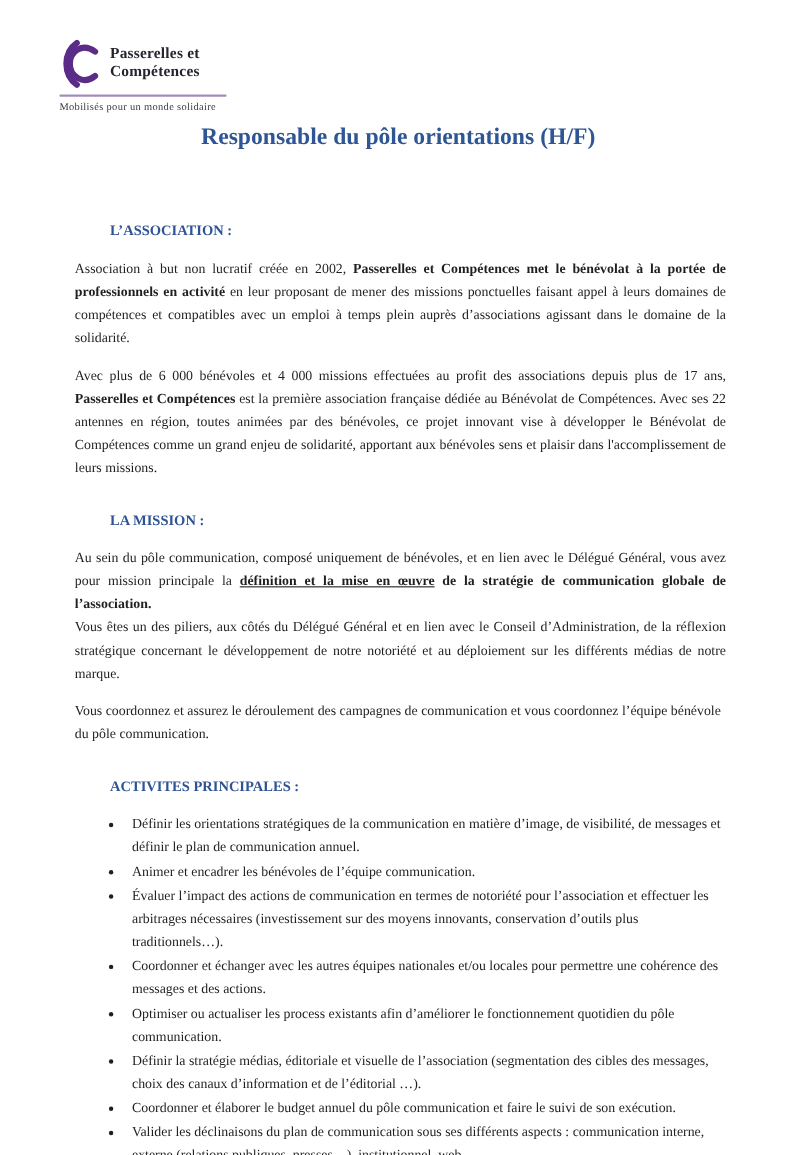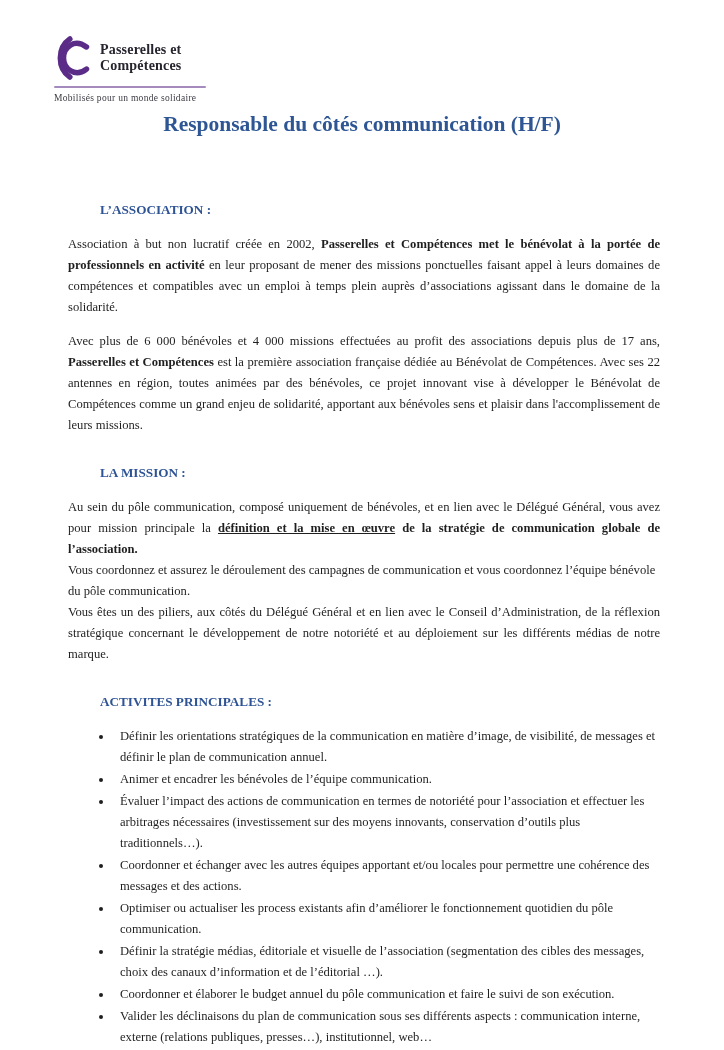--- a/index.html
+++ b/index.html
@@ -76,44 +76,44 @@
       </svg>
       <div class="brand">
         <div>Passerelles et</div>
         <div>Compétences</div>
       </div>
     </div>
     <div class="logo-divider"></div>
     <div class="tagline">Mobilisés pour un monde solidaire</div>
   </div>
 
-  <h1 class="title">Responsable du côtés communication (H/F)</h1>
+  <h1 class="title">Responsable du pôle orientations (H/F)</h1>
 
   <div class="content">
 
     <div class="sec">
       <div class="sec-heading">L’ASSOCIATION :</div>
       <p class="para"><span>Association à but non lucratif créée en 2002, </span><span class="b">Passerelles et Compétences met le bénévolat à la portée de professionnels en activité</span><span> en leur proposant de mener des missions ponctuelles faisant appel à leurs domaines de compétences et compatibles avec un emploi à temps plein auprès d’associations agissant dans le domaine de la solidarité.</span></p>
       <p class="para"><span>Avec plus de 6 000 bénévoles et 4 000 missions effectuées au profit des associations depuis plus de 17 ans, </span><span class="b">Passerelles et Compétences</span><span> est la première association française dédiée au Bénévolat de Compétences. Avec ses 22 antennes en région, toutes animées par des bénévoles, ce projet innovant vise à développer le Bénévolat de Compétences comme un grand enjeu de solidarité, apportant aux bénévoles sens et plaisir dans l'accomplissement de leurs missions.</span></p>
     </div>
 
     <div class="sec">
       <div class="sec-heading">LA MISSION :</div>
       <p class="para no-gap"><span>Au sein du pôle communication, composé uniquement de bénévoles, et en lien avec le Délégué Général, vous avez pour mission principale la </span><span class="b u">définition et la mise en œuvre</span><span class="b"> de la stratégie de communication globale de l’association.</span></p>
+      <p class="para">Vous êtes un des piliers, aux côtés du Délégué Général et en lien avec le Conseil d’Administration, de la réflexion stratégique concernant le développement de notre notoriété et au déploiement sur les différents médias de notre marque.</p>
       <p class="para no-gap left">Vous coordonnez et assurez le déroulement des campagnes de communication et vous coordonnez l’équipe bénévole du pôle communication.</p>
-      <p class="para">Vous êtes un des piliers, aux côtés du Délégué Général et en lien avec le Conseil d’Administration, de la réflexion stratégique concernant le développement de notre notoriété et au déploiement sur les différents médias de notre marque.</p>
     </div>
 
     <div class="sec">
       <div class="sec-heading">ACTIVITES PRINCIPALES :</div>
       <ul class="bullets">
           <li>Définir les orientations stratégiques de la communication en matière d’image, de visibilité, de messages et définir le plan de communication annuel.</li>
           <li>Animer et encadrer les bénévoles de l’équipe communication.</li>
           <li>Évaluer l’impact des actions de communication en termes de notoriété pour l’association et effectuer les arbitrages nécessaires (investissement sur des moyens innovants, conservation d’outils plus traditionnels…).</li>
-          <li>Coordonner et échanger avec les autres équipes apportant et/ou locales pour permettre une cohérence des messages et des actions.</li>
+          <li>Coordonner et échanger avec les autres équipes nationales et/ou locales pour permettre une cohérence des messages et des actions.</li>
           <li>Optimiser ou actualiser les process existants afin d’améliorer le fonctionnement quotidien du pôle communication.</li>
           <li>Définir la stratégie médias, éditoriale et visuelle de l’association (segmentation des cibles des messages, choix des canaux d’information et de l’éditorial …).</li>
           <li>Coordonner et élaborer le budget annuel du pôle communication et faire le suivi de son exécution.</li>
           <li>Valider les déclinaisons du plan de communication sous ses différents aspects : communication interne, externe (relations publiques, presses…), institutionnel, web…</li>
         </ul>
     </div>
 
   </div>
 </div>
 

